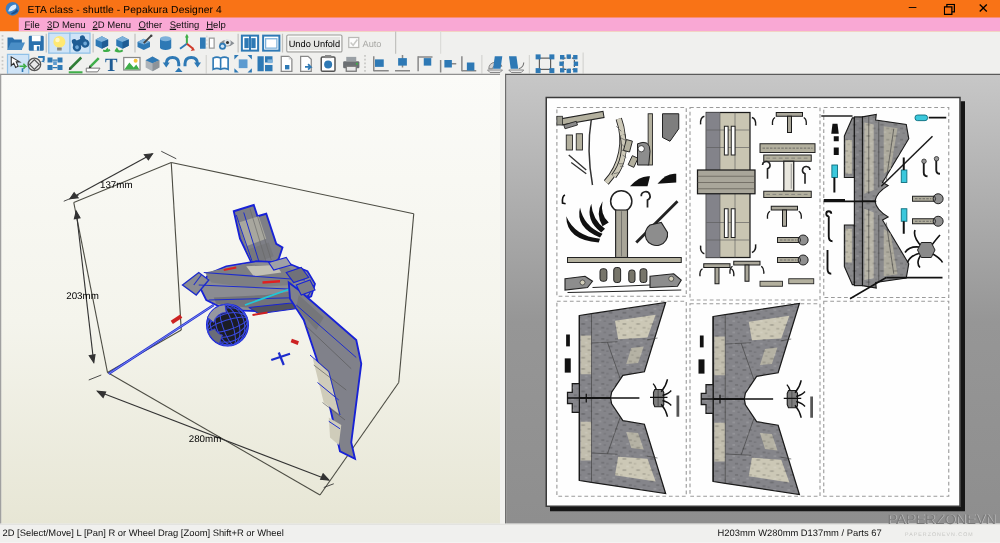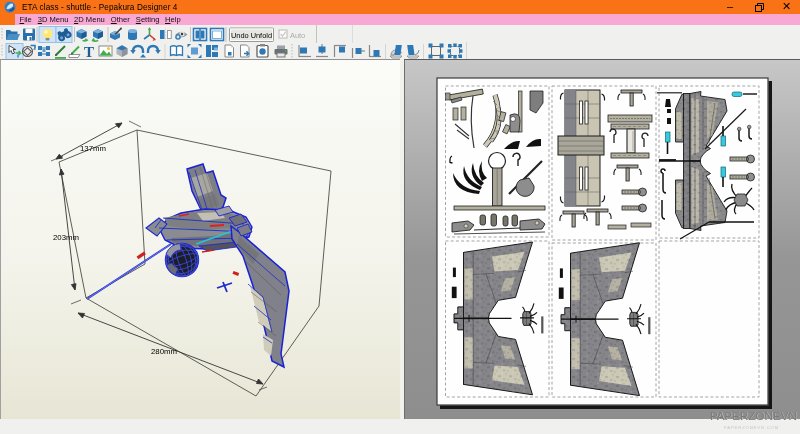--- a/index.html
+++ b/index.html
@@ -711,15 +711,19 @@
           </g>
           <line x1="304" y1="162" x2="349" y2="162" stroke="#111" stroke-width="1.4"></line>
           <line x1="304" y1="162" x2="275" y2="179" stroke="#111" stroke-width="1.2"></line>
         </g>
 
         <use href="#wingpart" x="91" y="258.4"></use>
         <use href="#wingpart" x="198" y="259.2"></use>
       </svg>
     </div>
   </div>
+  <div id="statusbar">
+    <div id="status-left">2D [Select/Move] L [Pan] R or Wheel Drag [Zoom] Shift+R or Wheel</div>
+    <div id="status-right">H203mm W280mm D137mm / Parts 67</div>
+  </div>
   <div id="watermark">PAPERZONEVN</div>
   <div id="watermark2">PAPERZONEVN.COM</div>
 </div>
 
 </body></html>

